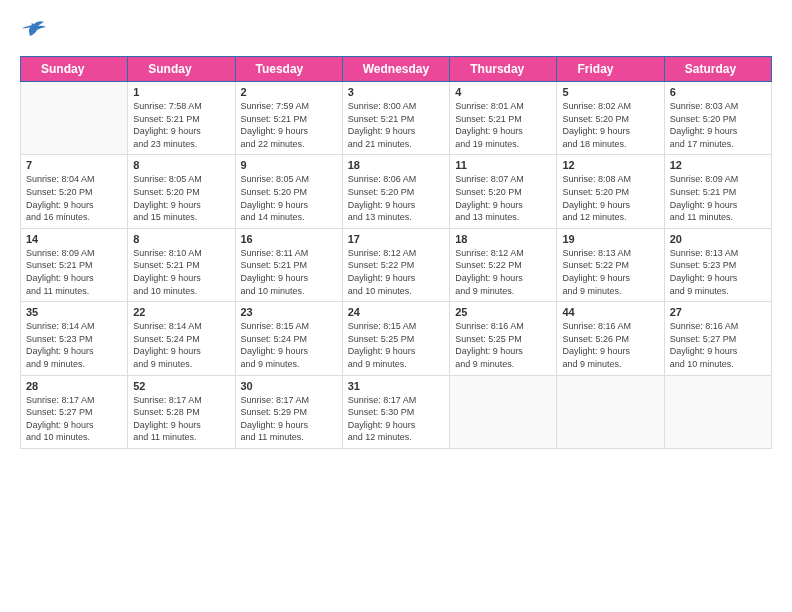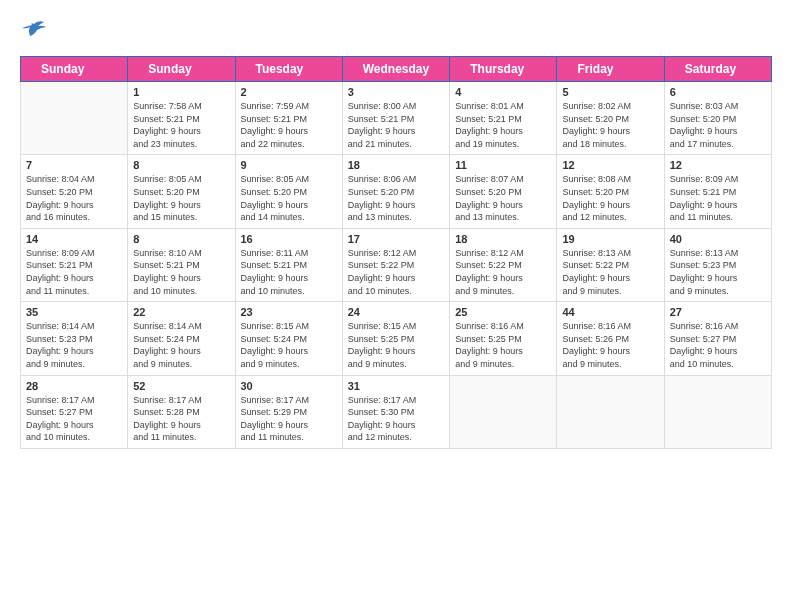--- a/index.html
+++ b/index.html
@@ -200,21 +200,21 @@
         </td>
         <td>
           <span class="day-number">18</span>
           <div class="day-info">Sunrise: 8:12 AM<br>Sunset: 5:22 PM<br>Daylight: 9 hours<br>and 9 minutes.</div>
         </td>
         <td>
           <span class="day-number">19</span>
           <div class="day-info">Sunrise: 8:13 AM<br>Sunset: 5:22 PM<br>Daylight: 9 hours<br>and 9 minutes.</div>
         </td>
         <td>
-          <span class="day-number">40</span>
+          <span class="day-number">20</span>
           <div class="day-info">Sunrise: 8:13 AM<br>Sunset: 5:23 PM<br>Daylight: 9 hours<br>and 9 minutes.</div>
         </td>
       </tr>
       <tr>
         <td>
           <span class="day-number">35</span>
           <div class="day-info">Sunrise: 8:14 AM<br>Sunset: 5:23 PM<br>Daylight: 9 hours<br>and 9 minutes.</div>
         </td>
         <td>
           <span class="day-number">22</span>

